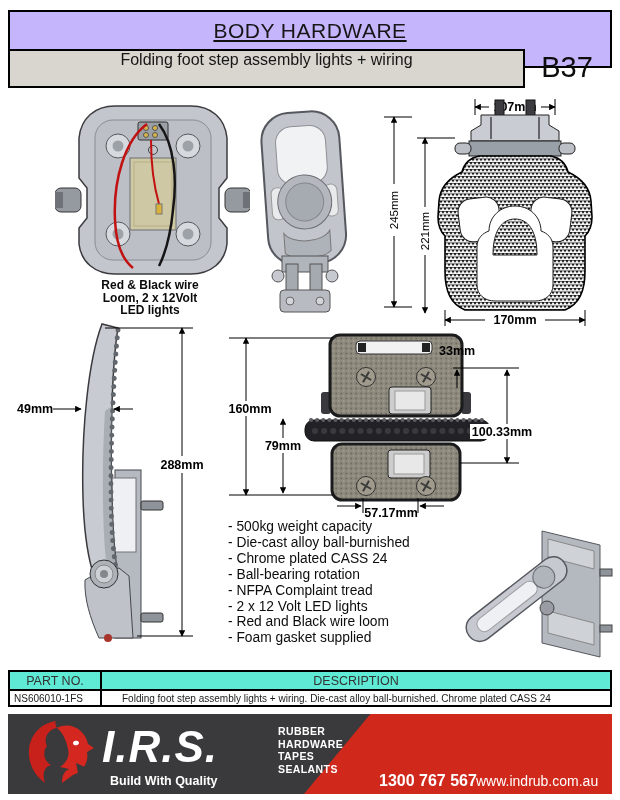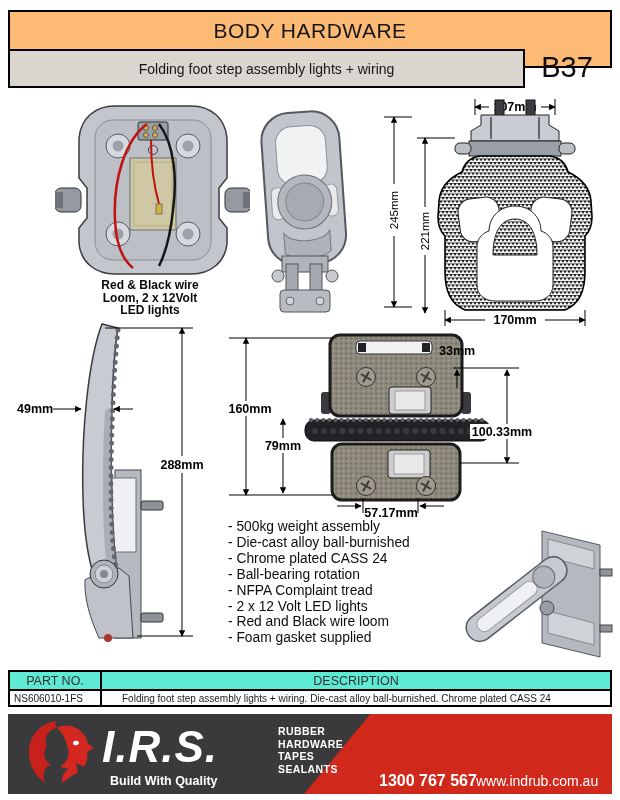--- a/index.html
+++ b/index.html
@@ -1,27 +1,27 @@
 <!DOCTYPE html>
 <html><head>
 <meta charset="utf-8">
 <style>
   html,body{margin:0;padding:0;background:#fff;}
   .page{position:relative;width:620px;height:800px;background:#fff;overflow:hidden;
         font-family:"Liberation Sans",sans-serif;color:#111;}
   .abs{position:absolute;}
   
   .header{position:absolute;left:8px;top:10px;width:604px;height:58px;
-          background:#fdba74;border:2px solid #000;box-sizing:border-box;}
+          background:#c4b5fd;border:2px solid #000;box-sizing:border-box;text-decoration:underline;}
   .header-title{height:37px;display:flex;align-items:center;justify-content:center;
           font-size:21px;letter-spacing:.5px;color:#161616;}
   .header-sub{position:relative;height:37px;}
   .header-subtitle-box{position:absolute;left:-2px;top:0;bottom:-2px;width:517px;
           background:#d9d6cf;border:2px solid #000;box-sizing:border-box;
-          display:flex;align-items:center;justify-content:center;font-size:14px;color:#161616;}
+          display:flex;align-items:flex-start;justify-content:center;font-size:16px;color:#161616;}
   .header-code{position:absolute;right:0;top:0;bottom:0;width:86px;
           display:flex;align-items:center;justify-content:center;font-size:29px;color:#0d0d0d;}
   
   .caption{position:absolute;left:70px;top:279px;width:160px;text-align:center;
           font-size:12px;font-weight:bold;line-height:12.5px;color:#0a0a0a;}
   .caption span{display:block;}
   
   .features{position:absolute;left:228px;top:519px;width:215px;
           font-size:13.8px;line-height:15.9px;color:#0d0d0d;}
   
@@ -250,21 +250,21 @@
     <rect x="245" y="92" width="64" height="15" fill="#fff"></rect>
     <text x="277" y="104" text-anchor="middle" class="dimB">100.33mm</text>
     <line x1="138" y1="166" x2="138" y2="181"></line>
     <line x1="193" y1="166" x2="193" y2="181"></line>
     <line x1="112" y1="174" x2="136" y2="174" marker-end="url(#arrE)"></line>
     <line x1="195" y1="174" x2="219" y2="174" marker-start="url(#arrE)"></line>
     <text x="166" y="185" text-anchor="middle" class="dimB">57.17mm</text>
   </svg>
 
   <div class="features">
-    <div>- 500kg weight assembly</div>
+    <div>- 500kg weight capacity</div>
     <div>- Die-cast alloy ball-burnished</div>
     <div>- Chrome plated CASS 24</div>
     <div>- Ball-bearing rotation</div>
     <div>- NFPA Complaint tread</div>
     <div>- 2 x 12 Volt LED lights</div>
     <div>- Red and Black wire loom</div>
     <div>- Foam gasket supplied</div>
   </div>
 
   <svg class="abs" style="left:450px;top:505px" width="165" height="160" viewBox="0 0 165 160">

